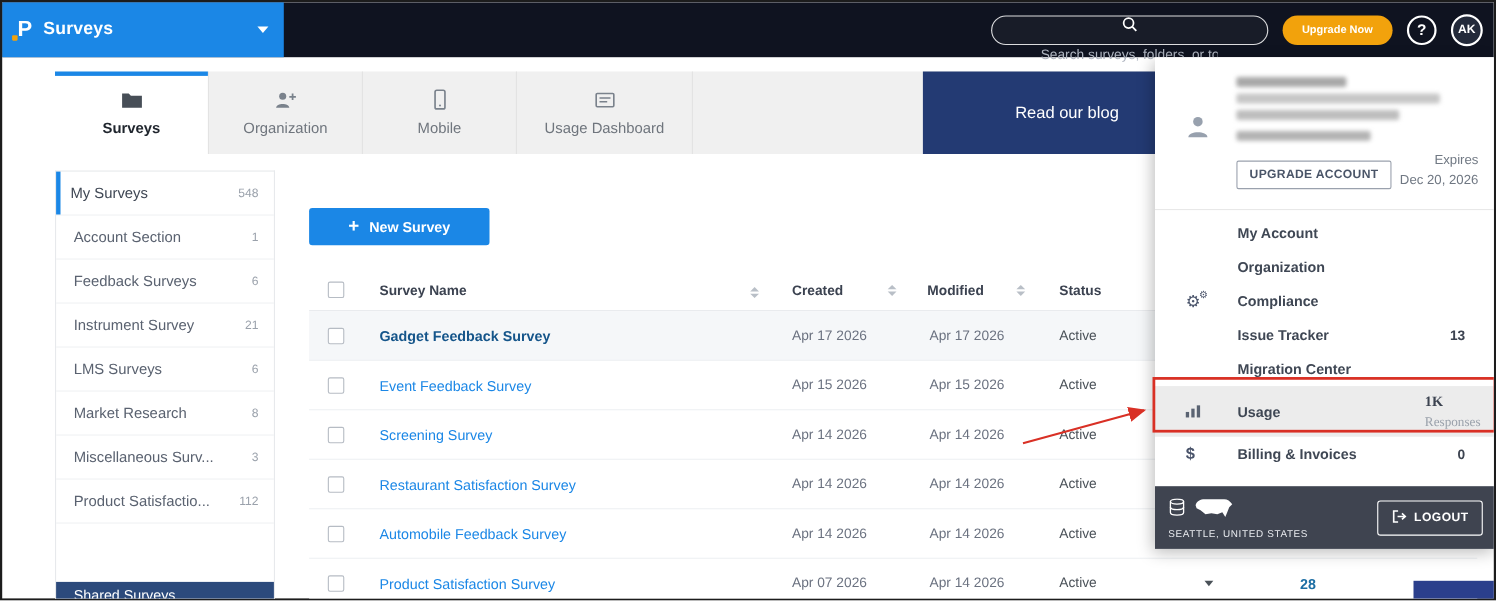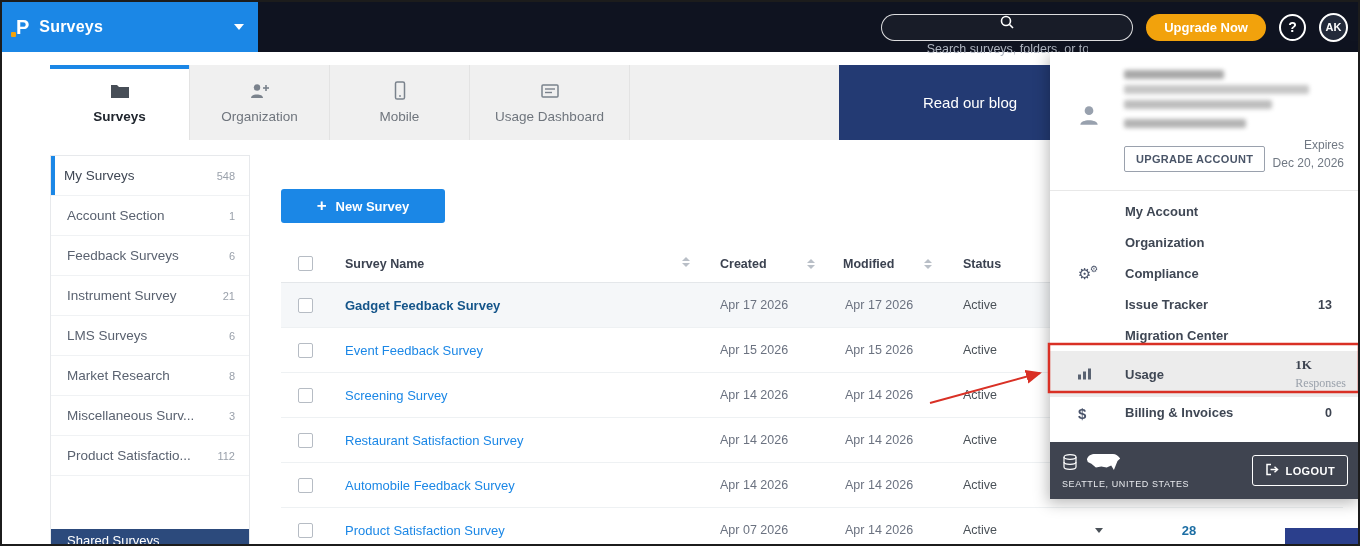--- a/index.html
+++ b/index.html
@@ -10,21 +10,21 @@
   .topbar{position:absolute;left:0;top:0;width:1356px;height:50px;background:#0f1320;display:flex;align-items:center;z-index:5;}
   .logo-block{width:256px;height:50px;background:#1b87e6;display:flex;align-items:center;padding:0 14px;cursor:pointer;}
   .logo-glyph{color:#fff;font-weight:bold;font-size:20px;margin-right:10px;position:relative;}
   .logo-glyph::after{content:"";position:absolute;left:-5px;bottom:2px;width:5px;height:5px;background:#f2a20c;border-radius:1px;}
   .app-name{color:#fff;font-size:16px;font-weight:bold;letter-spacing:.2px;flex:1;}
   .caret{width:0;height:0;border-left:5px solid transparent;border-right:5px solid transparent;border-top:6px solid #fff;}
   .topbar-right{margin-left:auto;display:flex;align-items:center;gap:13px;padding-right:10px;}
   .search-pill{display:flex;align-items:center;gap:8px;width:252px;height:27px;border:1px solid rgba(255,255,255,.85);border-radius:14px;padding:0 12px;background:rgba(255,255,255,.04);flex-direction:column;}
   .search-pill input{flex:1;background:transparent;border:none;outline:none;color:#dfe3ea;font-size:12.5px;}
   .search-pill input::placeholder{color:#aeb4bf;}
-  .upgrade-btn{height:27px;padding:0 18px;background:#f2a20c;border:none;border-radius:14px;color:#fff;font-size:13px;font-weight:bold;cursor:pointer;}
+  .upgrade-btn{height:27px;padding:0 18px;background:#f2a20c;border:none;border-radius:14px;color:#fff;font-size:10px;font-weight:bold;cursor:pointer;}
   .help-circle{width:27px;height:27px;border:2px solid #fff;border-radius:50%;display:flex;align-items:center;justify-content:center;color:#fff;font-size:14px;font-weight:bold;cursor:pointer;}
   .avatar{width:29px;height:29px;border:2px solid #fff;border-radius:50%;background:#232a3a;display:flex;align-items:center;justify-content:center;color:#fff;font-size:11px;font-weight:bold;cursor:pointer;}
 
   
   .tabstrip{position:absolute;left:48px;top:63px;width:1260px;height:75px;background:#f0f0f0;display:flex;}
   .tab{width:140px;height:75px;display:flex;flex-direction:column;align-items:center;justify-content:center;gap:9px;color:#6f757d;font-size:13.5px;border-right:1px solid #e3e3e3;cursor:pointer;position:relative;}
   .tab.wide{width:160px;}
   .tab.active{background:#fff;color:#20262e;font-weight:bold;}
   .tab.active::before{content:"";position:absolute;left:0;top:0;width:100%;height:4px;background:#1b87e6;}
   .tab svg{display:block;}
@@ -46,21 +46,21 @@
   .table{position:absolute;left:279px;top:243px;width:1062px;background:#fff;}
   .trow{display:grid;grid-template-columns:49px 372px 123px 117px 112px 90px 90px 1fr;align-items:center;}
   .thead{height:38px;border-bottom:1px solid #e4e7ea;font-size:12.5px;font-weight:bold;color:#3b4250;}
   .tbody-row{height:45px;border-bottom:1px solid #eef1f3;font-size:12.5px;color:#6b7280;}
   .tbody-row.first{background:#f5f7f9;}
   .cell-check{display:flex;justify-content:center;}
   .checkbox{width:15px;height:15px;border:1.5px solid #b6bcc4;border-radius:2px;background:#fff;cursor:pointer;}
   .cell-name{padding-left:15px;display:flex;align-items:center;}
   .cell-name .link{color:#1b87e6;font-size:13px;text-decoration:none;cursor:pointer;}
   .tbody-row.first .link{color:#15558a;font-weight:bold;}
-  .hdr-name{padding-left:15px;display:flex;align-items:flex-start;justify-content:space-between;padding-right:12px;}
+  .hdr-name{padding-left:15px;display:flex;align-items:flex-end;justify-content:space-between;padding-right:12px;}
   .hdr-dated{padding-left:18px;display:flex;align-items:center;justify-content:space-between;padding-right:10px;}
   .cell-created{padding-left:18px;}
   .cell-modified{padding-left:20px;}
   .cell-status{padding-left:21px;color:#4a5158;}
   .hdr-status{padding-left:21px;}
   .sort{display:inline-flex;flex-direction:column;gap:2px;cursor:pointer;}
   .tri-up{width:0;height:0;border-left:4px solid transparent;border-right:4px solid transparent;border-bottom:4px solid #b9bfc7;}
   .tri-down{width:0;height:0;border-left:4px solid transparent;border-right:4px solid transparent;border-top:4px solid #b9bfc7;}
   .cell-caret{display:flex;justify-content:center;}
   .status-caret{width:0;height:0;border-left:4.5px solid transparent;border-right:4.5px solid transparent;border-top:5.5px solid #4a5158;cursor:pointer;}

